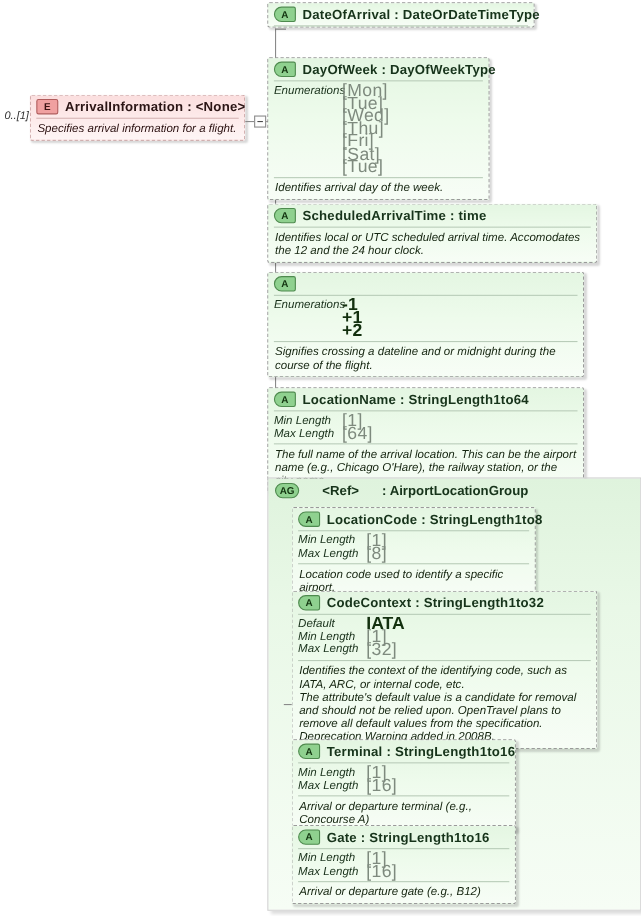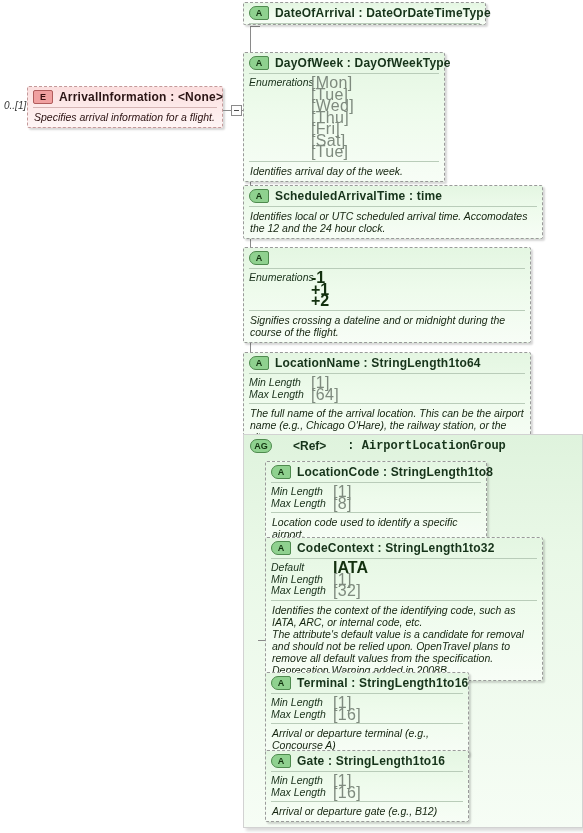--- a/index.html
+++ b/index.html
@@ -208,21 +208,21 @@
       </div>
     </div>
     <div class="sep"></div>
     <div class="doc">The full name of the arrival location. This can be the airport name (e.g., Chicago O'Hare), the railway station, or the city name.</div>
   </div>
 
   <div class="group" style="left:243px;top:434px;width:340px;height:394px;">
     <div class="ghdr">
       <span class="badge ag">AG</span>
       <span class="gtitle">&lt;Ref&gt;</span>
-      <span class="gtitle" style="font-family:Liberation Mono, monospace;">: AirportLocationGroup</span>
+      <span class="gtitle" style="">: AirportLocationGroup</span>
     </div>
   </div>
 
   <div class="vline" style="left:267px;top:494px;height:290px;"></div>
   <div class="hline" style="left:258px;top:640px;width:10px;"></div>
   <div class="hline" style="left:267px;top:494px;width:10px;"></div>
   <div class="hline" style="left:267px;top:582px;width:10px;"></div>
   <div class="hline" style="left:267px;top:706px;width:10px;"></div>
   <div class="hline" style="left:267px;top:784px;width:10px;"></div>
 

